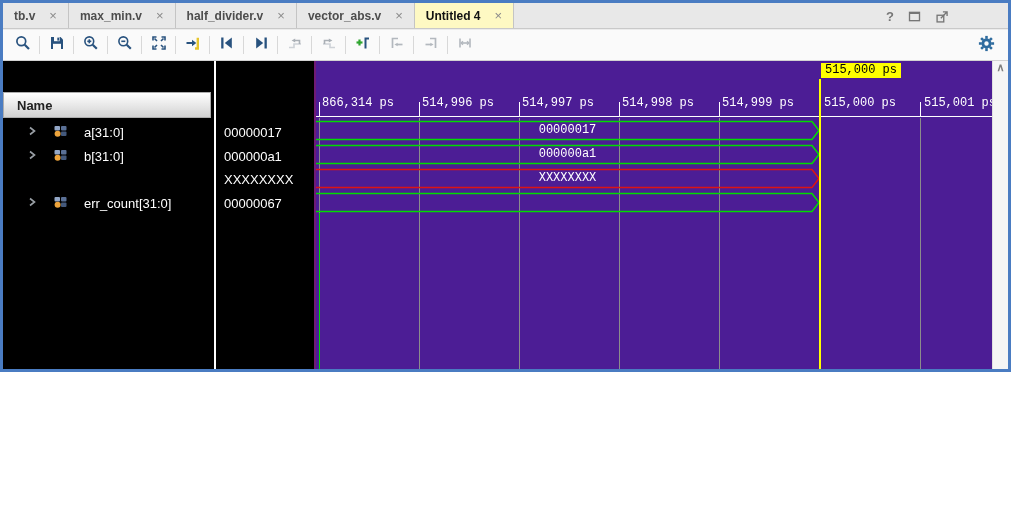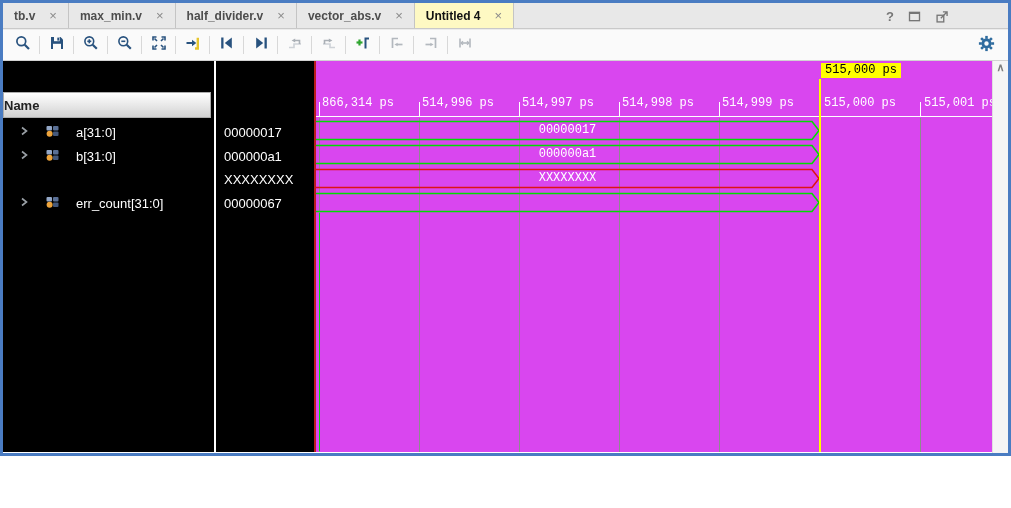--- a/index.html
+++ b/index.html
@@ -1,18 +1,18 @@
 <!DOCTYPE html>
 <html><head>
 <meta charset="utf-8">
 <style>
   html,body{margin:0;padding:0;background:#ffffff;}
   *{box-sizing:border-box;}
   .window{
-    position:relative;width:1011px;height:456px;
+    position:relative;width:1011px;height:372px;
     border:3px solid #4a7cc2;background:#ececec;
     font-family:"Liberation Sans",sans-serif;overflow:hidden;
   }
   
   .tabbar{position:absolute;left:0;top:0;width:1005px;height:26px;background:#e8e8e8;
     border-bottom:1px solid #c9c9c9;display:flex;align-items:stretch;}
   .tab{display:flex;align-items:center;padding:0 11px;border-right:1px solid #c4c4c4;
     font-size:12px;font-weight:bold;color:#4d4d4d;cursor:default;}
   .tab.active{background:#fef9c3;color:#111111;}
   .tab-close{margin-left:14px;color:#8a8a8a;font-size:13px;font-weight:normal;}
@@ -21,32 +21,32 @@
   
   .toolbar{position:absolute;left:0;top:27px;width:1005px;height:31px;background:#fafafa;
     border-bottom:1px solid #d2d2d2;display:flex;align-items:center;padding-left:4px;}
   .tbtn{width:31px;height:26px;display:flex;align-items:center;justify-content:center;}
   .tsep{width:1px;height:18px;background:#d8d8d8;margin:0 1px;}
   .gear{position:absolute;right:12px;top:5px;width:20px;height:20px;display:flex;align-items:center;justify-content:center;}
   
   .content{position:absolute;left:0;top:58px;width:1005px;height:444px;background:#000;}
   .hdr{position:absolute;top:31px;height:26px;background:linear-gradient(#ffffff,#d2d2d2);
     border:1px solid #adadad;color:#222;font-size:13px;font-weight:bold;display:flex;align-items:center;}
-  .hdr-name{left:0;width:208px;}
+  .hdr-name{left:0;width:208px;padding-left:13px;}
   .hdr-value{left:216px;width:92px;justify-content:center;}
   .vdiv{position:absolute;top:0;width:2px;height:392px;background:#ffffff;}
   .hline-bottom{position:absolute;left:0;top:391px;width:989px;height:2px;background:#ffffff;}
   
-  .sig-row{position:absolute;left:8px;width:208px;height:23px;display:flex;align-items:center;
+  .sig-row{position:absolute;left:16px;width:208px;height:23px;display:flex;align-items:center;
     color:#ffffff;font-size:13px;gap:16px;padding-left:8px;}
   .val-cell{position:absolute;left:221px;width:88px;height:23px;display:flex;align-items:center;
     color:#ffffff;font-size:13px;}
   
-  .wave{position:absolute;left:311px;top:0;width:678px;height:444px;background:#d946ef;overflow:hidden;
-    border-left:2px solid #b91c1c;}
+  .wave{position:absolute;left:311px;top:0;width:678px;height:444px;background:#4c1d95;overflow:hidden;
+    border-left:2px solid #701a75;}
   .cursor-label{position:absolute;left:505px;top:2px;height:15px;background:#ffff00;color:#000;
     font-family:"Liberation Mono",monospace;font-size:12px;line-height:15px;padding:0 4px;z-index:6;white-space:nowrap;}
   .tick-label{position:absolute;top:35px;color:#ffffff;font-family:"Liberation Mono",monospace;
     font-size:12px;white-space:nowrap;}
   .tick-mark{position:absolute;top:41px;width:1px;height:15px;background:#ffffff;}
   .axis-base{position:absolute;left:0;top:55px;width:678px;height:1px;background:#ffffff;}
   .rows-svg{position:absolute;left:0;top:57px;}
   .bus-text{position:absolute;left:0;width:503px;text-align:center;color:#ffffff;
     font-family:"Liberation Mono",monospace;font-size:12px;height:14px;line-height:14px;z-index:4;}
   .cursor-line{position:absolute;left:503px;top:18px;width:2px;height:373px;background:#ffff00;z-index:5;}

